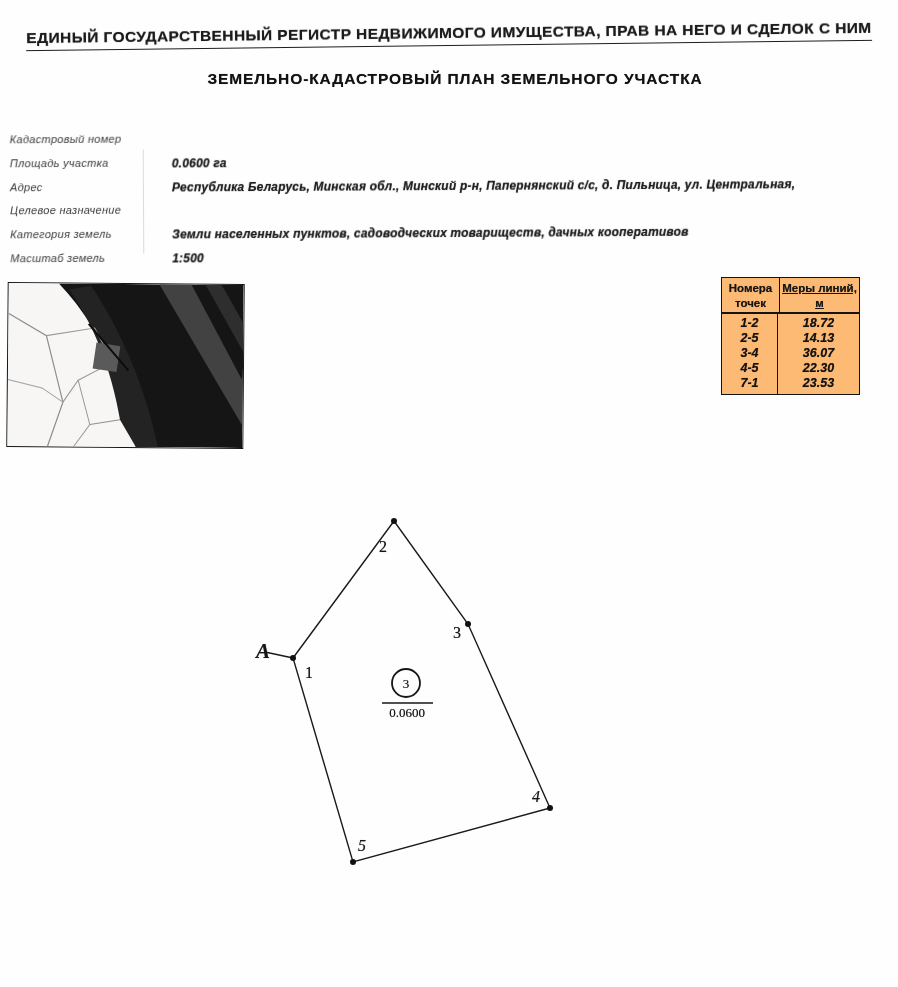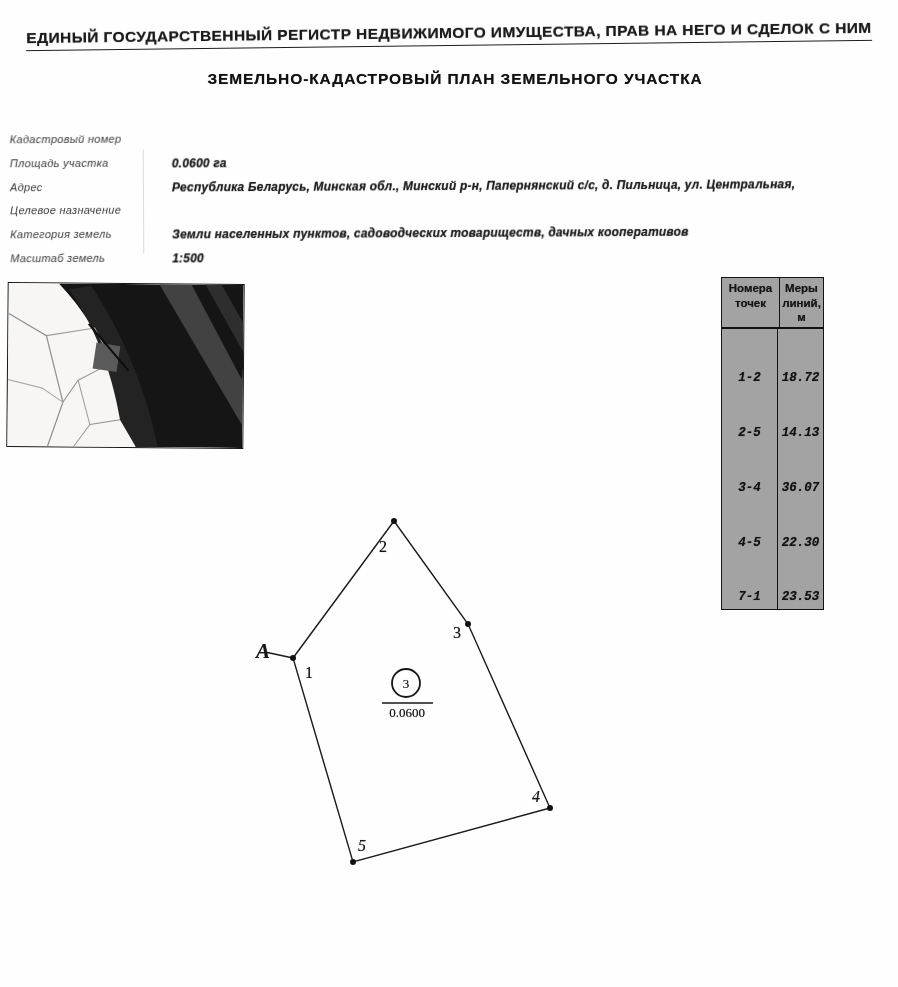--- a/index.html
+++ b/index.html
@@ -56,39 +56,39 @@
   
   .map-inset{
     position:absolute; left:7px; top:283px; width:237px; height:165px;
     border:1.6px solid #161616; box-sizing:border-box;
     transform:rotate(0.5deg); background:#f6f5f3;
   }
   .map-inset svg{ display:block; width:100%; height:100%; }
 
   
   .measures{
-    position:absolute; left:721px; top:277px; width:103px;
+    position:absolute; left:721px; top:277px; width:139px;
     border:1.7px solid #131313; box-sizing:border-box;
-    background:#a3a3a3;
+    background:#fdba74;
   }
   .measures .thead{ display:flex; border-bottom:2.6px solid #131313; }
   .measures .th{
     font-weight:bold; font-size:11.5px; line-height:1.28;
     text-align:center; padding:3px 1px 2px;
     color:#151515;
   }
   .measures .th.c1{ width:55px; flex:0 0 55px; border-right:1.7px solid #131313; }
-  .measures .th.c2{ flex:1; }
+  .measures .th.c2{ flex:1;text-decoration:underline; }
   .measures .tbody{ display:flex; }
   .measures .col{ padding:2px 0 4px; }
   .measures .col.c1{ width:55px; flex:0 0 55px; border-right:1.7px solid #131313; }
   .measures .col.c2{ flex:1; }
   .measures .cell{
-    font-family:Liberation Mono, monospace; font-style:italic; font-weight:700;
-    font-size:12.5px; line-height:14.8px; text-align:center; color:#121212;margin-top:40px;
+    font-family:Liberation Sans, sans-serif; font-style:italic; font-weight:700;
+    font-size:12.5px; line-height:14.8px; text-align:center; color:#121212;
   }
 
   
   .plot{ position:absolute; left:0; top:0; width:898px; height:987px; }
   .plot svg{ display:block; width:100%; height:100%; }
   .v-label{
     font-family:"Liberation Serif", serif; font-size:16px; fill:#161616;
   }
   .v-label.it{ font-style:italic; }
   .marker-a{

